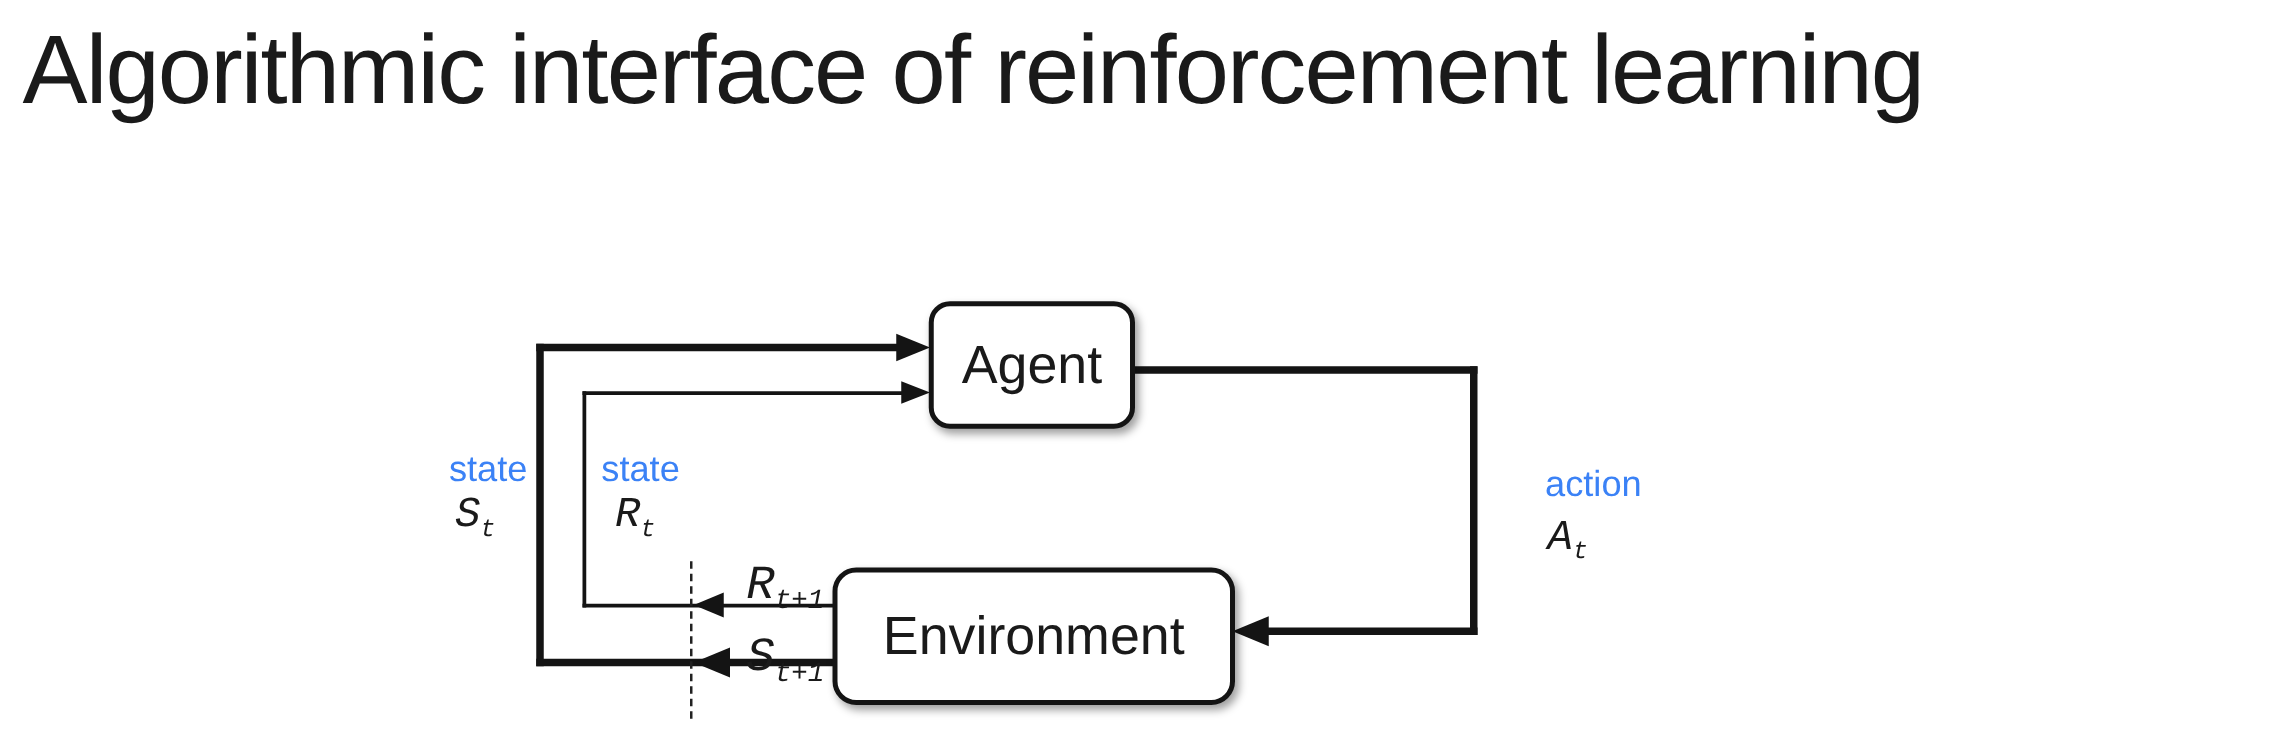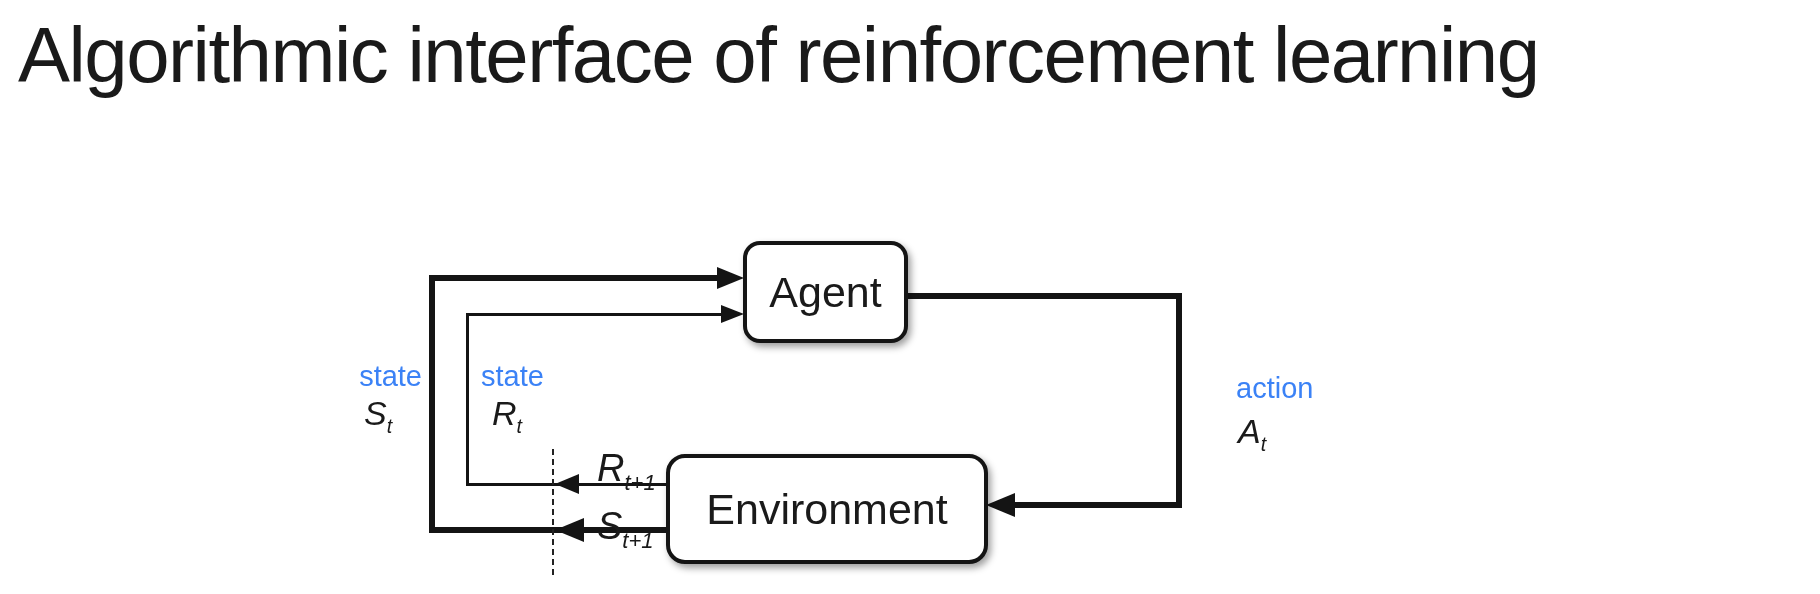--- a/index.html
+++ b/index.html
@@ -112,21 +112,21 @@
   
   .word-label {
     position: absolute;
     font-size: 29px;
     color: #3b82f6;
     white-space: nowrap;
     z-index: 2;
   }
   .math-label {
     position: absolute;
-    font-family: Liberation Sans, sans-serif;
+    font-family: Liberation Mono, monospace;
     font-style: italic;
     font-size: 34px;
     color: #1a1a1a;
     white-space: nowrap;
     z-index: 2;
   }
   .math-label sub {
     font-size: 0.58em;
     line-height: 0;
   }

